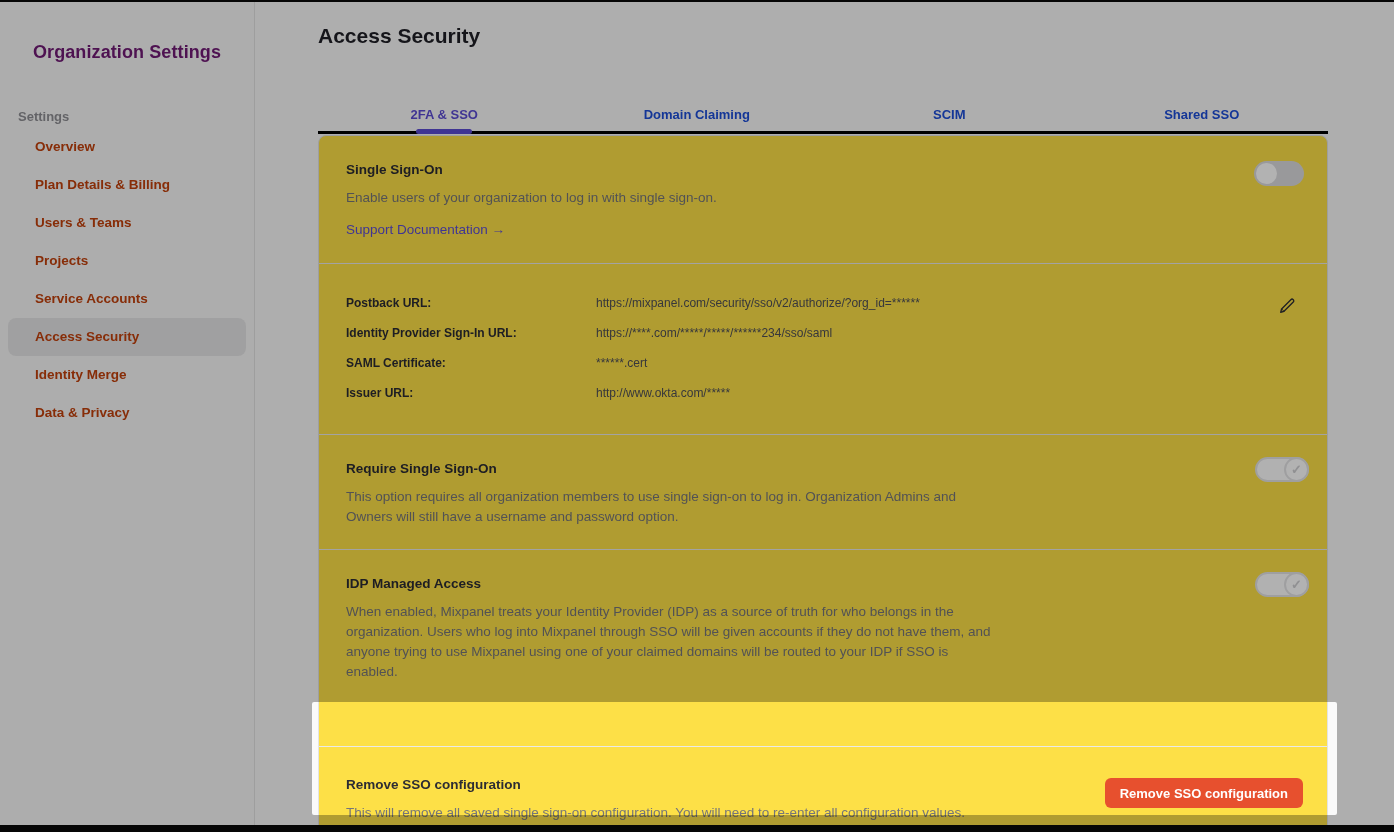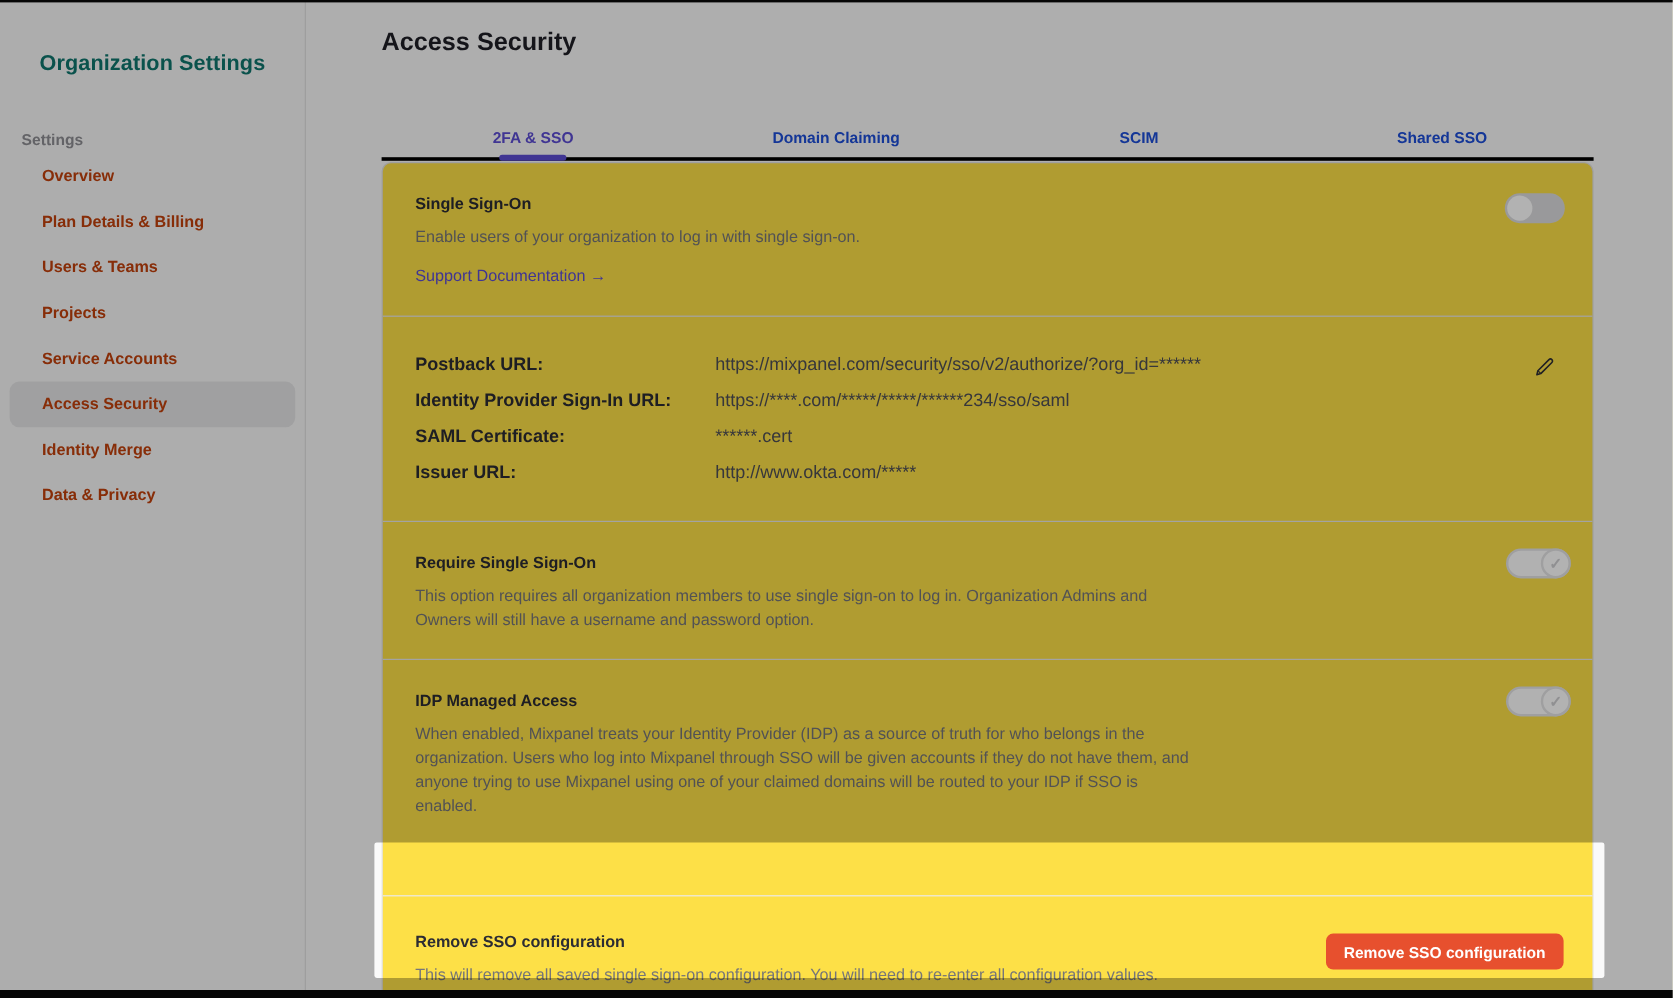--- a/index.html
+++ b/index.html
@@ -12,21 +12,21 @@
     -webkit-font-smoothing:antialiased;
   }
 
   
   .sidebar {
     position:absolute; left:0; top:0; width:255px; height:832px;
     background:#f8f8f8; border-right:1px solid #e2e2e2; z-index:1;
   }
   .sidebar-title {
     margin-top:42px; text-align:center;
-    font-size:18px; font-weight:700; color:#0f766e; letter-spacing:0.1px;
+    font-size:18px; font-weight:700; color:#701a75; letter-spacing:0.1px;
   }
   .sidebar-section-label {
     margin:46px 0 4px 18px; font-size:13px; font-weight:700; color:#8f8f94;
   }
   .nav-item {
     height:38px; line-height:38px; margin:0 8px; padding-left:27px;
     font-size:13.5px; font-weight:600; color:#c2410c;
     border-radius:8px; cursor:pointer;
   }
   .nav-item.active { background:#e6e6e7; }
@@ -66,21 +66,21 @@
   .sec-title { font-size:13.5px; font-weight:700; color:#2c2c33; }
   .sec-desc { margin-top:11px; font-size:13.5px; color:#767679; line-height:20px; }
   .sec3 .sec-desc { max-width:625px; }
   .sec4 .sec-desc { max-width:655px; }
   .sec5 .sec-desc { max-width:900px; }
   .doc-link {
     display:inline-block; margin-top:14px;
     font-size:13.5px; font-weight:500; color:#5c4dd3; text-decoration:none; cursor:pointer;
   }
 
-  .cfg-row { display:flex; align-items:center; height:30px; font-size:15px; }
+  .cfg-row { display:flex; align-items:center; height:30px; font-size:12px; }
   .cfg-label { width:250px; font-weight:700; color:#2c2c33; }
   .cfg-value { color:#4f4f55; }
 
   
   .toggle-off {
     position:absolute; right:23px; top:25px; width:50px; height:25px;
     border-radius:13px; background:#dcdcde; cursor:pointer;
   }
   .toggle-off .knob {
     position:absolute; left:2px; top:2px; width:21px; height:21px;

